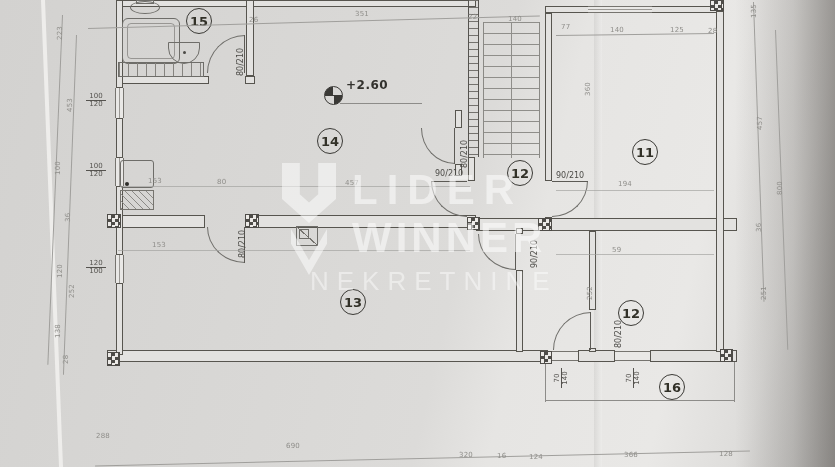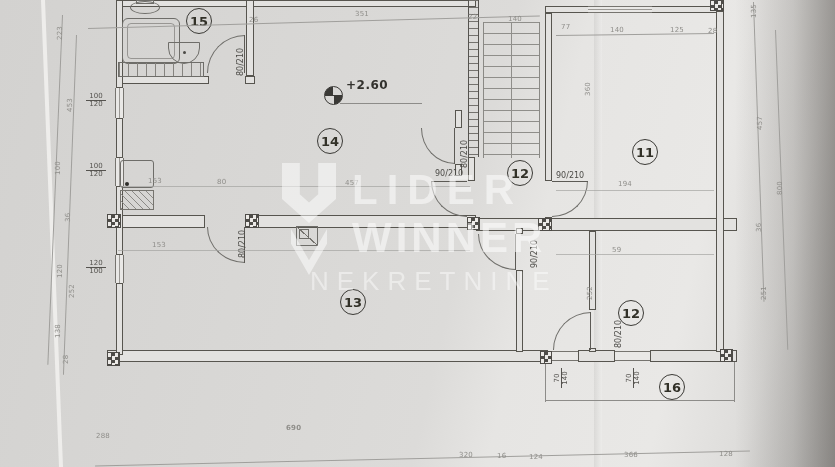--- a/index.html
+++ b/index.html
@@ -261,21 +261,21 @@
     <span class="dimnum rot" style="left:56px;top:40px;">223</span>
     <span class="dimnum rot" style="left:66px;top:112px;">453</span>
     <span class="dimnum rot" style="left:54px;top:175px;">100</span>
     <span class="dimnum rot" style="left:64px;top:222px;">36</span>
     <span class="dimnum rot" style="left:56px;top:278px;">120</span>
     <span class="dimnum rot" style="left:68px;top:298px;">252</span>
     <span class="dimnum rot" style="left:54px;top:338px;">138</span>
     <span class="dimnum rot" style="left:62px;top:364px;">28</span>
 
     <span class="dimnum" style="left:96px;top:432px;">288</span>
-    <span class="dimnum" style="left:286px;top:424px;font-weight:bold;">690</span>
+    <span class="dimnum" style="left:286px;top:442px;">690</span>
     <span class="dimnum" style="left:459px;top:451px;">320</span>
     <span class="dimnum" style="left:497px;top:452px;">16</span>
     <span class="dimnum" style="left:529px;top:453px;">124</span>
     <span class="dimnum" style="left:624px;top:451px;">366</span>
     <span class="dimnum" style="left:719px;top:450px;">128</span>
 
     <span class="dimnum" style="left:148px;top:177px;">153</span>
     <span class="dimnum" style="left:217px;top:178px;">80</span>
     <span class="dimnum" style="left:345px;top:179px;">457</span>
     <span class="dimnum" style="left:618px;top:180px;">194</span>

